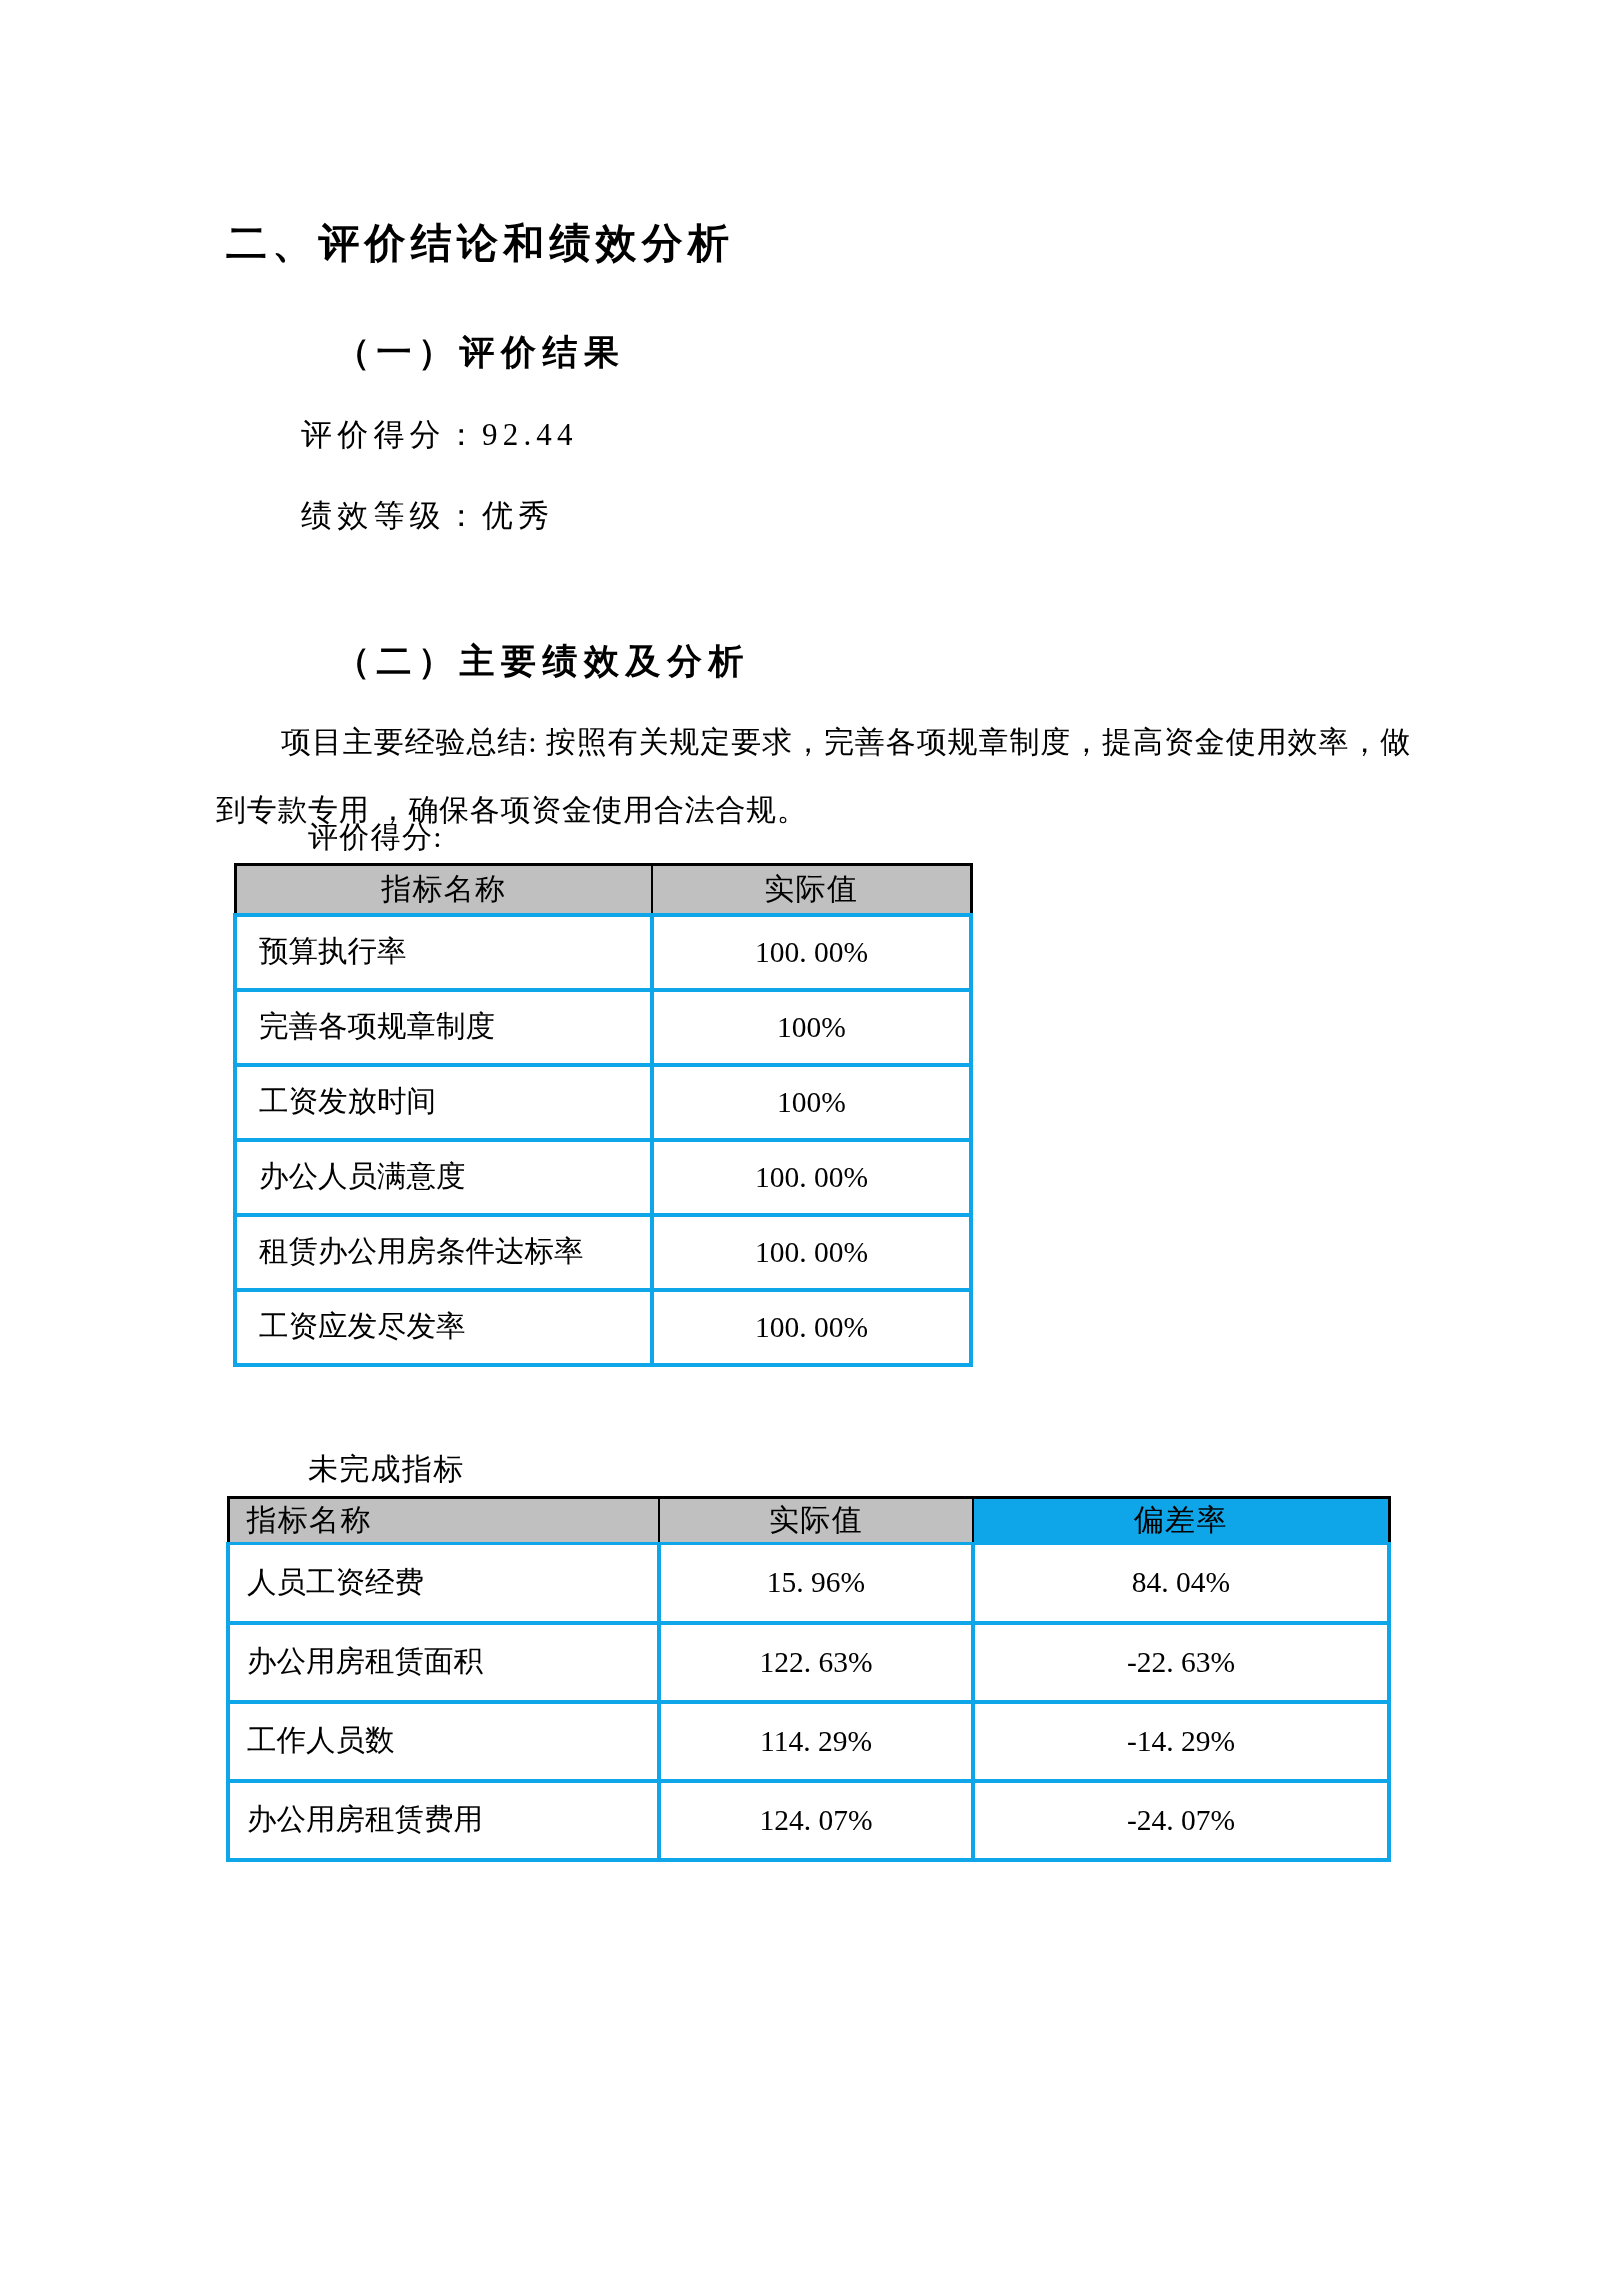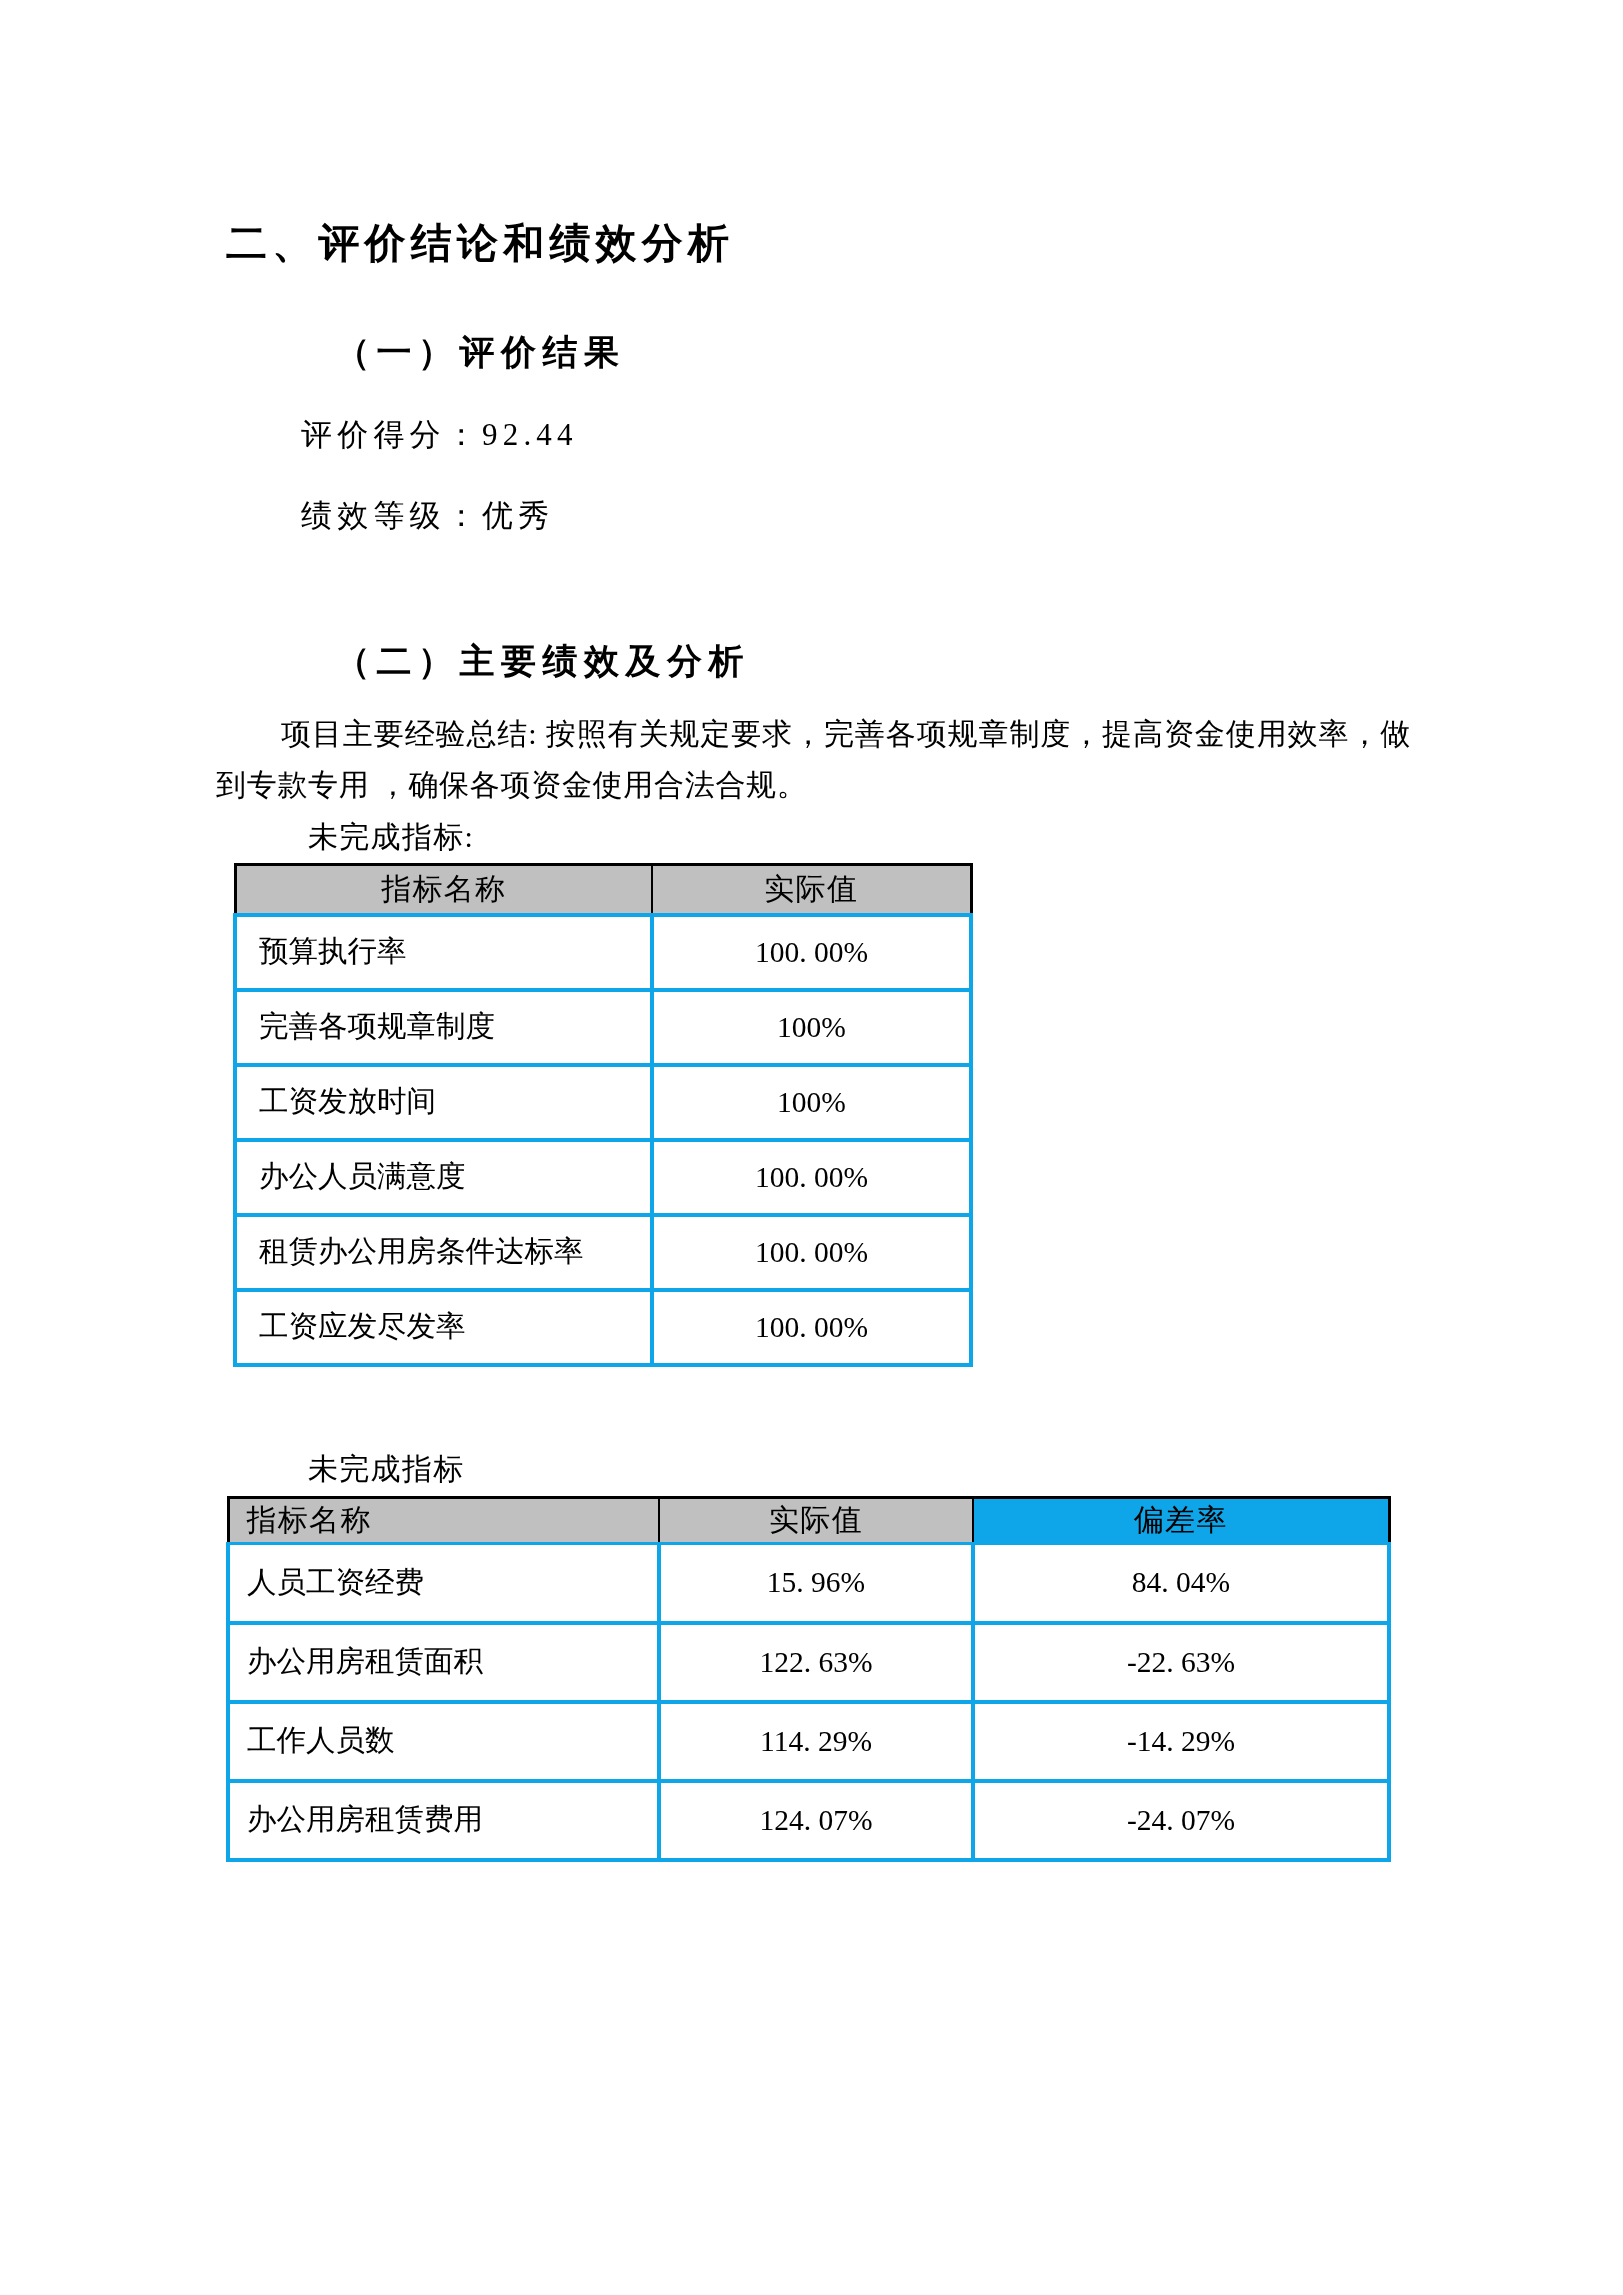--- a/index.html
+++ b/index.html
@@ -37,21 +37,21 @@
     letter-spacing: 5.2px;
     white-space: nowrap;
   }
   .kv-score { left: 301px; top: 414px; }
   .kv-grade { left: 301px; top: 479px; margin-top: 16px; }
 
   .summary {
     left: 216px; top: 708px;
     width: 1195px;
     font-size: 30px;
-    line-height: 51px;
+    line-height: 68px;
     text-indent: 65px;
     letter-spacing: 0.7px;
     text-align: justify;
   }
 
   .tbl-label {
     font-size: 30px;
     letter-spacing: 1.3px;
     white-space: nowrap;
   }
@@ -116,21 +116,21 @@
   </p>
 
   <p class="abs kv-line kv-grade">
     <span>绩效等级：</span><span>优秀</span>
   </p>
 
   <h2 class="abs subheading sub2">（二）主要绩效及分析</h2>
 
   <p class="abs summary">项目主要经验总结: 按照有关规定要求，完善各项规章制度，提高资金使用效率，做到专款专用 ，确保各项资金使用合法合规。</p>
 
-  <p class="abs tbl-label lbl-completed">未完成指标:</p>
+  <p class="abs tbl-label lbl-completed">评价得分:</p>
 
   <table class="tbl tbl1">
       <thead>
         <tr>
           <th style="background: rgb(192, 192, 192);">指标名称</th>
           <th style="background: rgb(192, 192, 192);">实际值</th>
         </tr>
       </thead>
       <tbody>
         <tr>

